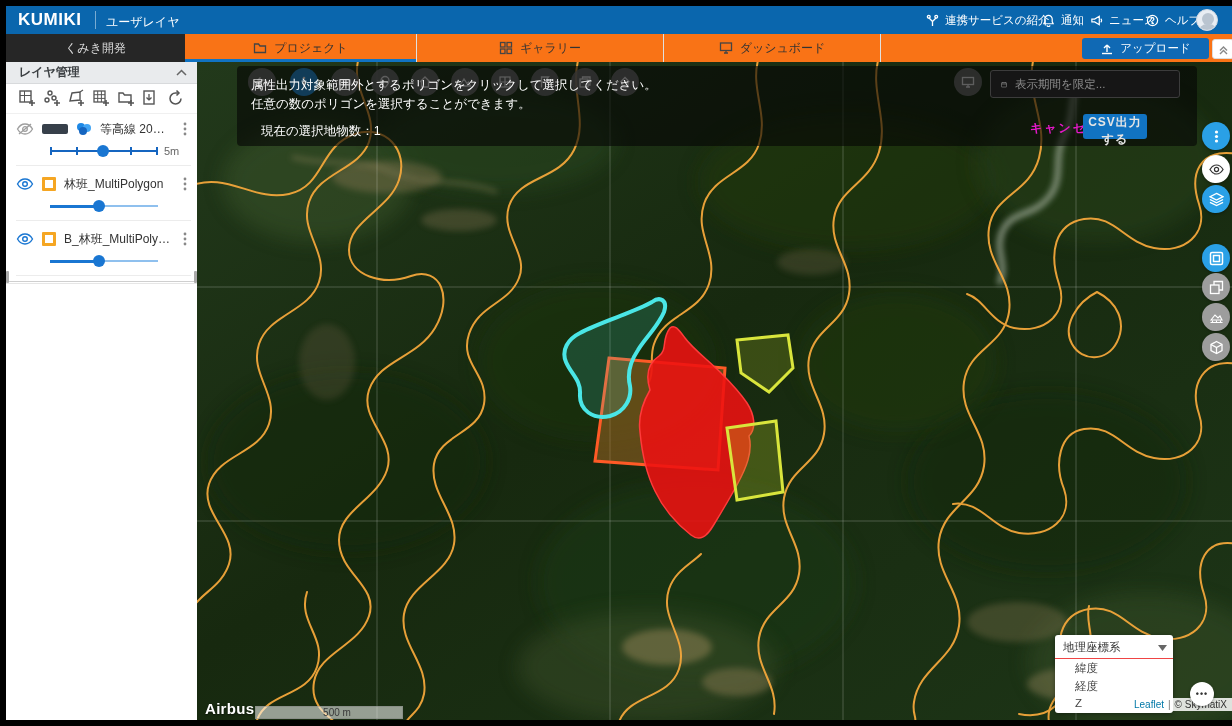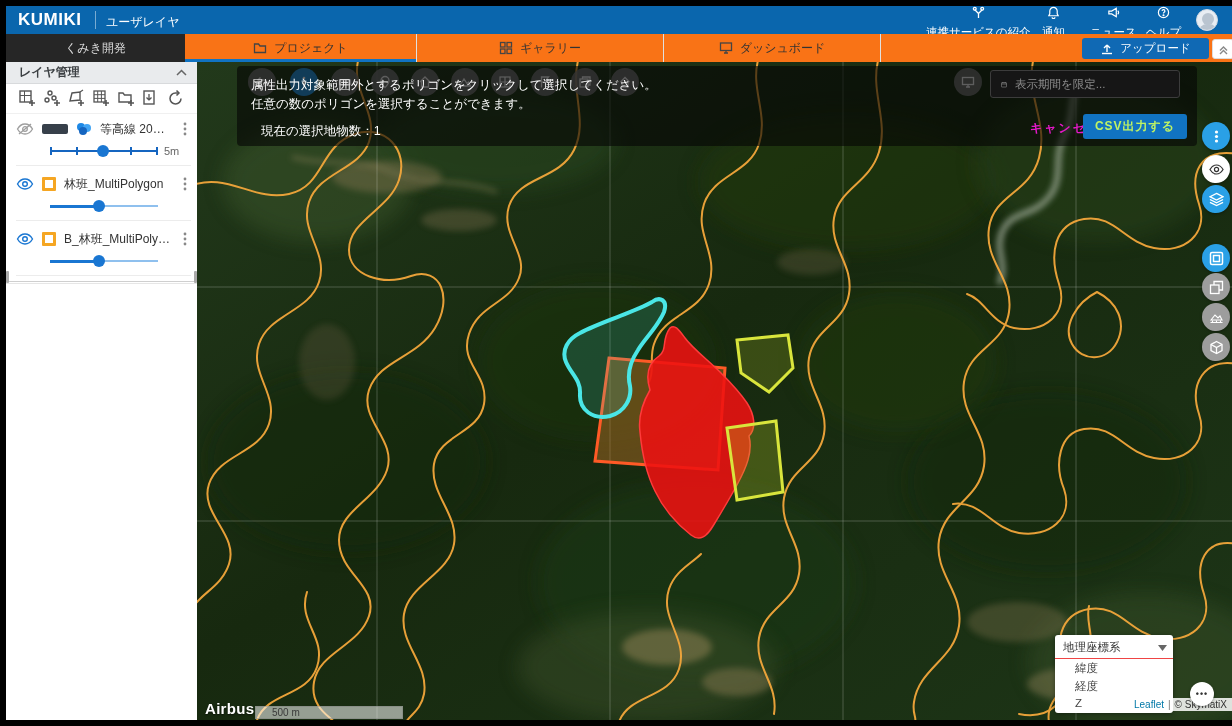--- a/index.html
+++ b/index.html
@@ -9,21 +9,21 @@
 
   
   #topbar { left:6px; top:6px; width:1226px; height:28px; background:#0a66ad; color:#fff; }
   #brand { left:12px; top:4px; font-size:17px; font-weight:bold; letter-spacing:.5px; }
   #brand-sep { left:89px; top:5px; width:1px; height:18px; background:rgba(255,255,255,.45); }
   #workspace { left:100px; top:8px; font-size:12px; }
   #filterbox { left:472px; top:2px; width:258px; height:24px; background:#fff; border-radius:3px; display:flex; align-items:center; padding:0 8px; }
   #filterbox input { border:none; outline:none; flex:1; font-size:11.5px; color:#333; font-family:inherit; }
   #filterbox input::placeholder { color:#9aa0a6; }
   #filter-caret { color:#777; font-size:9px; }
-  .hnav { top:0; height:28px; display:flex; align-items:center; gap:6px; color:#fff; font-size:11.5px; white-space:nowrap; cursor:pointer;flex-direction:column; }
+  .hnav { top:0; height:28px; display:flex; align-items:center; gap:6px; color:#fff; font-size:11.5px; white-space:nowrap; cursor:pointer; }
   .hicon { width:13px; height:13px; display:inline-block; }
   .hicon svg { width:13px; height:13px; display:block; }
   #avatar { left:1190px; top:3px; width:22px; height:22px; border-radius:50%; background:#e8edf3; border:1px solid #cfd8e3; overflow:hidden; }
   #avatar .ah { position:absolute; left:5px; top:3px; width:12px; height:12px; border-radius:50%; background:#b9c4d0; }
   #avatar .ab { position:absolute; left:2px; top:14px; width:18px; height:10px; border-radius:8px 8px 0 0; background:#b9c4d0; }
 
   
   #tabbar { left:6px; top:34px; width:1226px; height:28px; background:#f97316; display:flex; }
   .tab { height:28px; display:flex; align-items:center; justify-content:center; gap:7px; font-size:12px; color:#333; border-right:1px solid #e0e0e0; cursor:pointer; position:relative; }
   #tab-org { width:179px; background:#262626; color:#ddd; border-right:none; }
@@ -71,42 +71,42 @@
   #map svg.base { position:absolute; left:0; top:0; }
 
   .fade-circle { position:absolute; top:6px; width:28px; height:28px; border-radius:50%; background:rgba(125,125,125,.85); display:flex; align-items:center; justify-content:center; color:#e8e8e8; z-index:1; cursor:pointer; }
   .fade-circle.active { background:#2596e0; color:#fff; }
   .fade-circle svg { width:14px; height:14px; }
 
   #msg-overlay { left:40px; top:4px; width:960px; height:80px; background:rgba(5,5,5,.62); border-radius:4px; z-index:2; color:#fff; padding:10px 14px; }
   #msg-overlay .l1 { font-size:12.5px; line-height:19px; }
   #msg-overlay .count { font-size:12.5px; margin:9px 0 0 10px; }
   #cancel-btn { left:833px; top:58px; z-index:3; color:#e418c8; font-size:12px; font-weight:bold; letter-spacing:2px; cursor:pointer; background:none; border:none; font-family:inherit; }
-  #csv-btn { left:886px; top:52px; z-index:3; width:104px; height:25px; background:#1173c2; border:none; border-radius:3px; color:#bef264; font-size:12px; font-weight:bold; letter-spacing:1px; cursor:pointer; font-family:inherit; }
+  #csv-btn { left:886px; top:52px; z-index:3; width:64px; height:25px; background:#1173c2; border:none; border-radius:3px; color:#e5e5e5; font-size:12px; font-weight:bold; letter-spacing:1px; cursor:pointer; font-family:inherit; }
   #datebox { left:793px; top:8px; z-index:3; width:190px; height:28px; background:#161616; border:1px solid #3c3c3c; border-radius:3px; display:flex; align-items:center; gap:8px; padding:0 10px; }
   #datebox input { background:transparent; border:none; outline:none; color:#bbb; font-size:11.5px; flex:1; font-family:inherit; }
   #datebox input::placeholder { color:#8d8d8d; }
   #datebox svg { width:13px; height:13px; }
 
   #collapse-map { left:3px; top:2px; width:38px; height:31px; background:#fff; border:1px solid #e2e2e2; border-radius:3px; box-shadow:0 1px 3px rgba(0,0,0,.3); display:flex; align-items:center; justify-content:center; cursor:pointer; z-index:4; }
 
   .rail-btn { position:absolute; left:1005px; z-index:4; width:28px; height:28px; border-radius:50%; display:flex; align-items:center; justify-content:center; cursor:pointer; box-shadow:0 1px 3px rgba(0,0,0,.35); }
   .rail-blue { background:#2aa0e6; color:#fff; }
   .rail-grey { background:#9d9d9d; color:#fff; }
   .rail-white { background:#fff; color:#333; }
   .rail-btn svg { width:15px; height:15px; }
   #btn-basemap { left:1001px; top:6px; width:32px; height:32px; border-radius:7px; background:#fff; box-shadow:0 1px 4px rgba(0,0,0,.4); display:flex; align-items:center; justify-content:center; cursor:pointer; z-index:4; }
   #btn-basemap svg { width:18px; height:18px; }
 
   #hand-btn { left:7px; top:524px; width:27px; height:27px; background:#fff; border-radius:6px; box-shadow:0 1px 3px rgba(0,0,0,.4); display:flex; align-items:center; justify-content:center; cursor:pointer; z-index:4; }
   #zoomctl { left:7px; top:592px; width:26px; background:#fff; border-radius:4px; box-shadow:0 1px 3px rgba(0,0,0,.4); z-index:4; overflow:hidden; }
   .zbtn { width:26px; height:23px; display:flex; align-items:center; justify-content:center; color:#1173c2; font-size:16px; font-weight:bold; cursor:pointer; background:#fff; border:none; font-family:inherit; }
   #zoom-in { border-bottom:1px solid #e0e0e0; }
   #google-logo { left:8px; top:638px; color:#fff; font-size:15px; font-weight:bold; letter-spacing:.3px; z-index:4; text-shadow:0 1px 2px rgba(0,0,0,.6); }
-  #scalebar { left:58px; top:644px; width:148px; height:13px; background:rgba(255,255,255,.55); border:1px solid rgba(120,120,120,.4); z-index:4; font-size:10px; color:#3a3a3a; padding:0 0 0 16px; line-height:12px; }
+  #scalebar { left:58px; top:644px; width:148px; height:13px; background:rgba(255,255,255,.55); border:1px solid rgba(120,120,120,.4); z-index:4; font-size:10px; color:#3a3a3a; padding:0 0 0 16px; line-height:12px;text-align:center; }
 
   #coord-panel { left:858px; top:573px; width:118px; height:78px; background:#fff; border-radius:3px; box-shadow:0 1px 4px rgba(0,0,0,.4); z-index:4; font-size:11.5px; color:#333; }
   #coord-select { display:flex; align-items:center; padding:5px 6px 3px 8px; border-bottom:1px solid #ef4444; cursor:pointer; }
   #coord-select .sp { flex:1; }
   .coord-item { padding:2px 0 1px 20px; color:#444; }
   #attr-dots { left:993px; top:620px; width:24px; height:24px; border-radius:50%; background:#fff; box-shadow:0 1px 3px rgba(0,0,0,.4); z-index:5; display:flex; align-items:center; justify-content:center; color:#333; font-size:9px; letter-spacing:1px; font-weight:bold; cursor:pointer; }
   #attr1 { right:0; top:636px; z-index:4; background:rgba(255,255,255,.85); font-size:10px; color:#333; padding:1px 5px; }
   #attr1 a { color:#0078a8; text-decoration:none; }
   #attr1 .sep, #attr2 .sep { margin:0 4px; color:#777; }
   #attr2 { right:0; top:649px; z-index:4; background:rgba(255,255,255,.85); font-size:10px; color:#333; padding:1px 5px; white-space:nowrap; }

